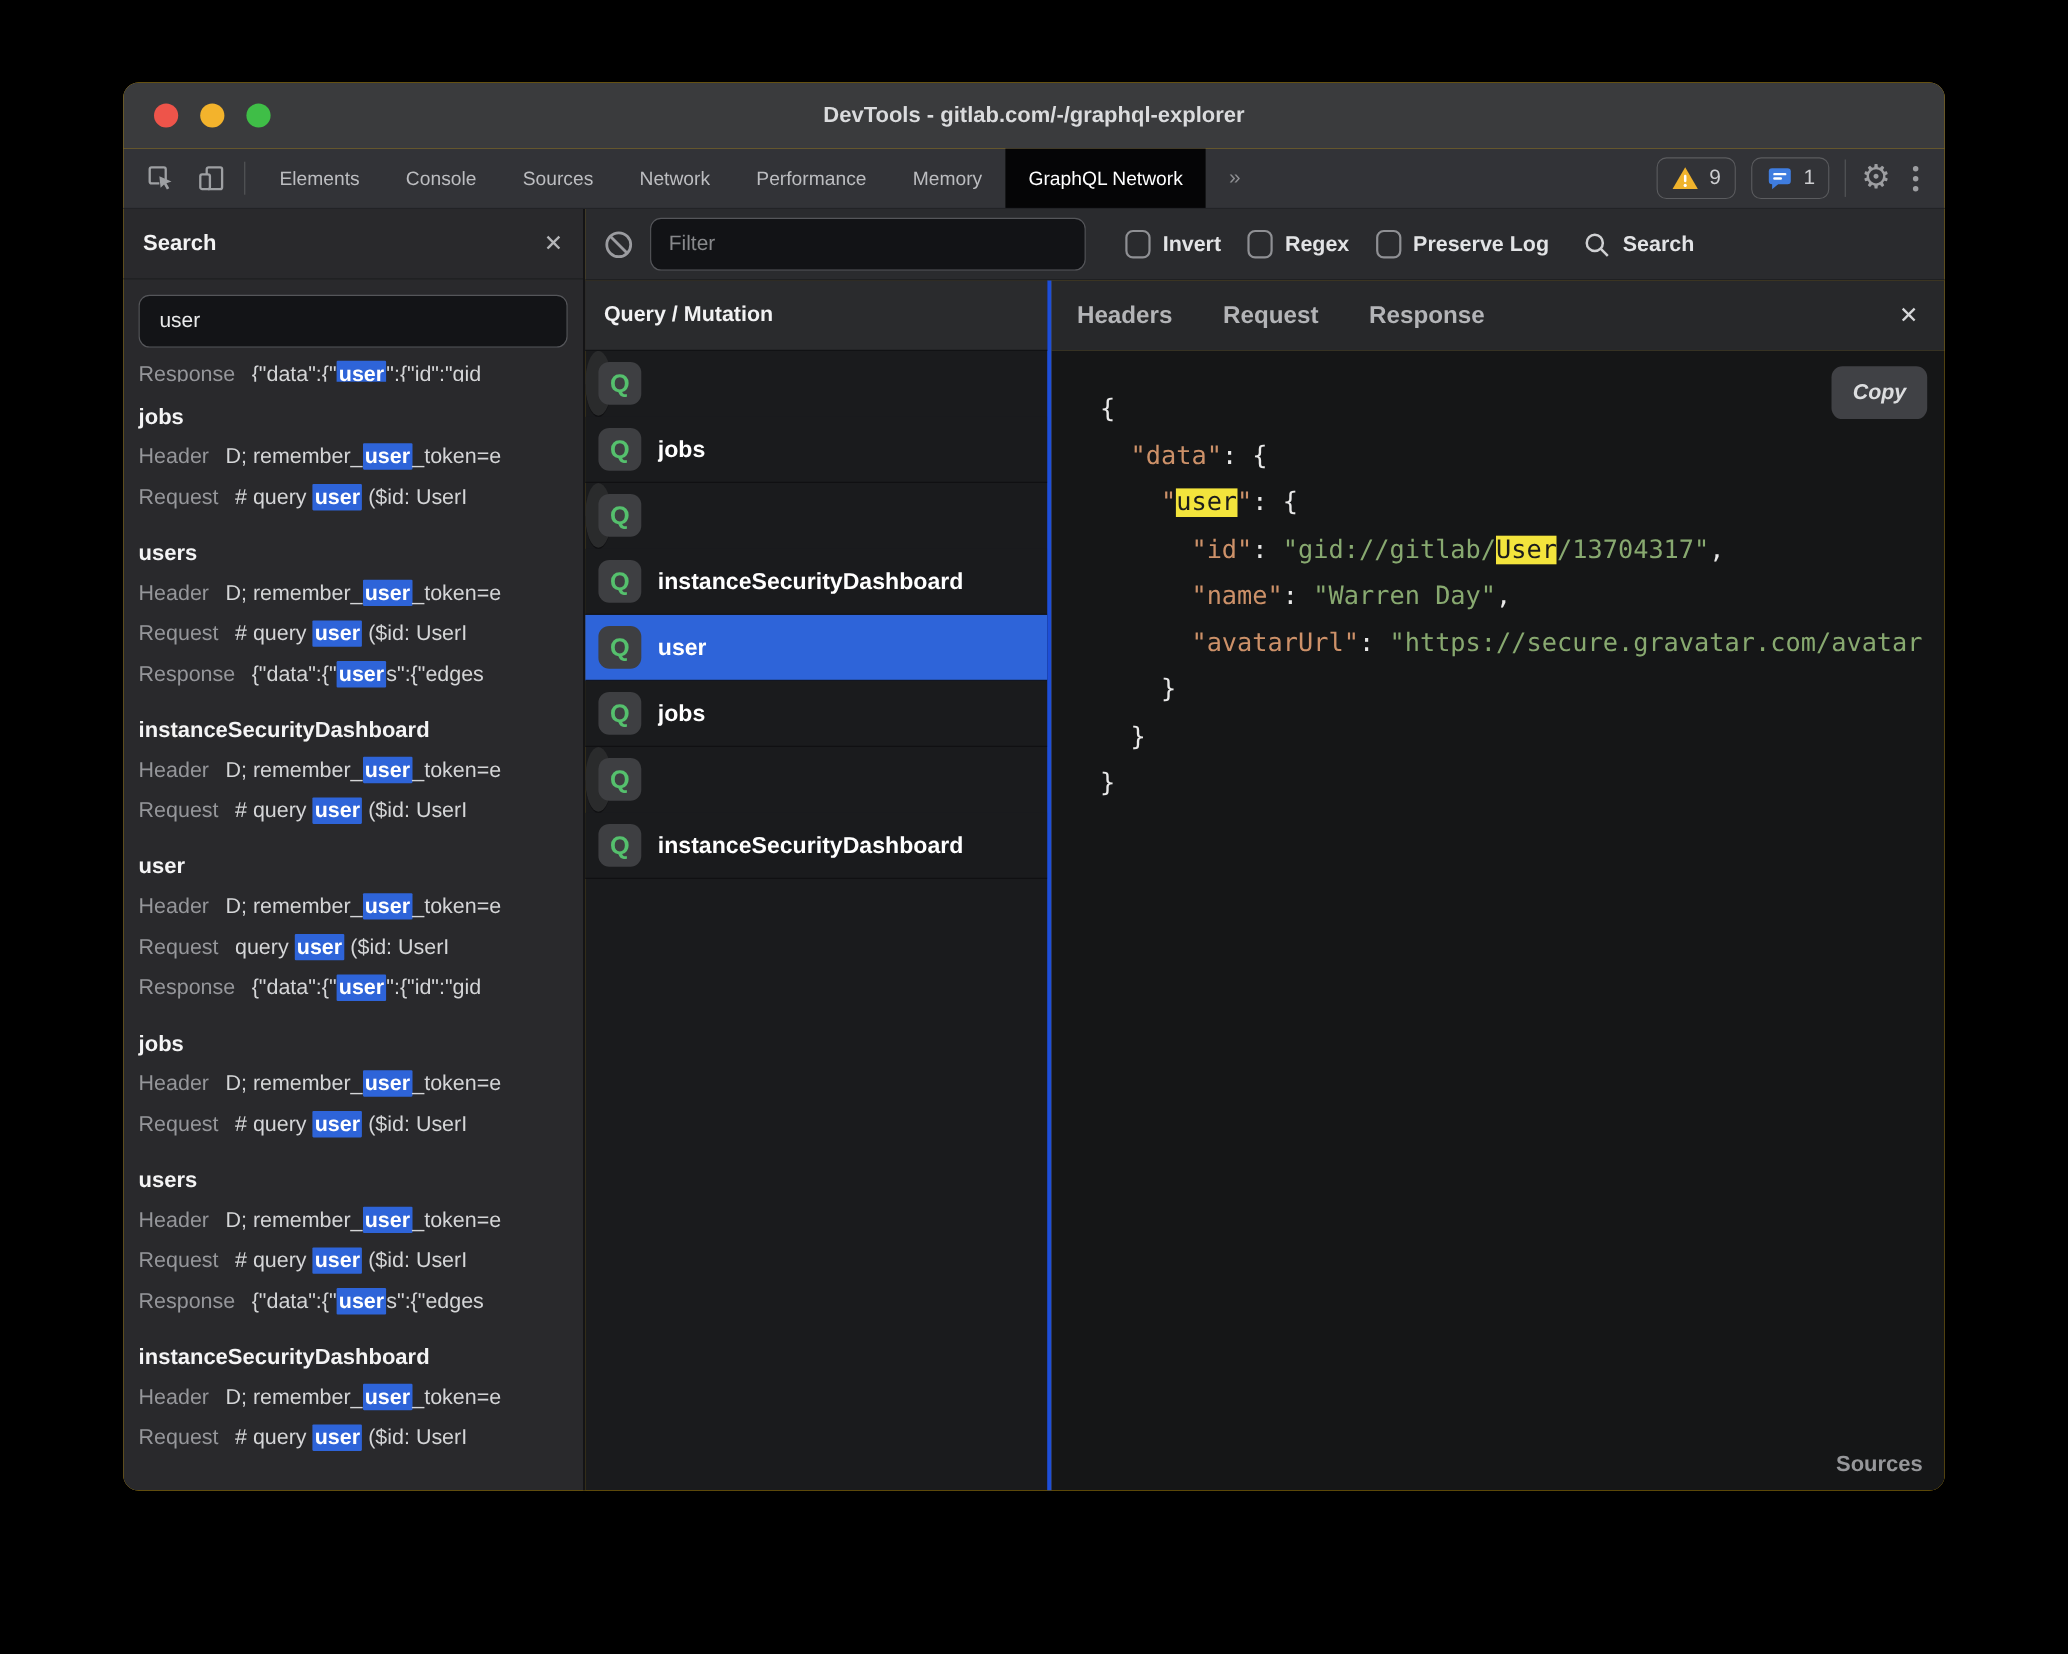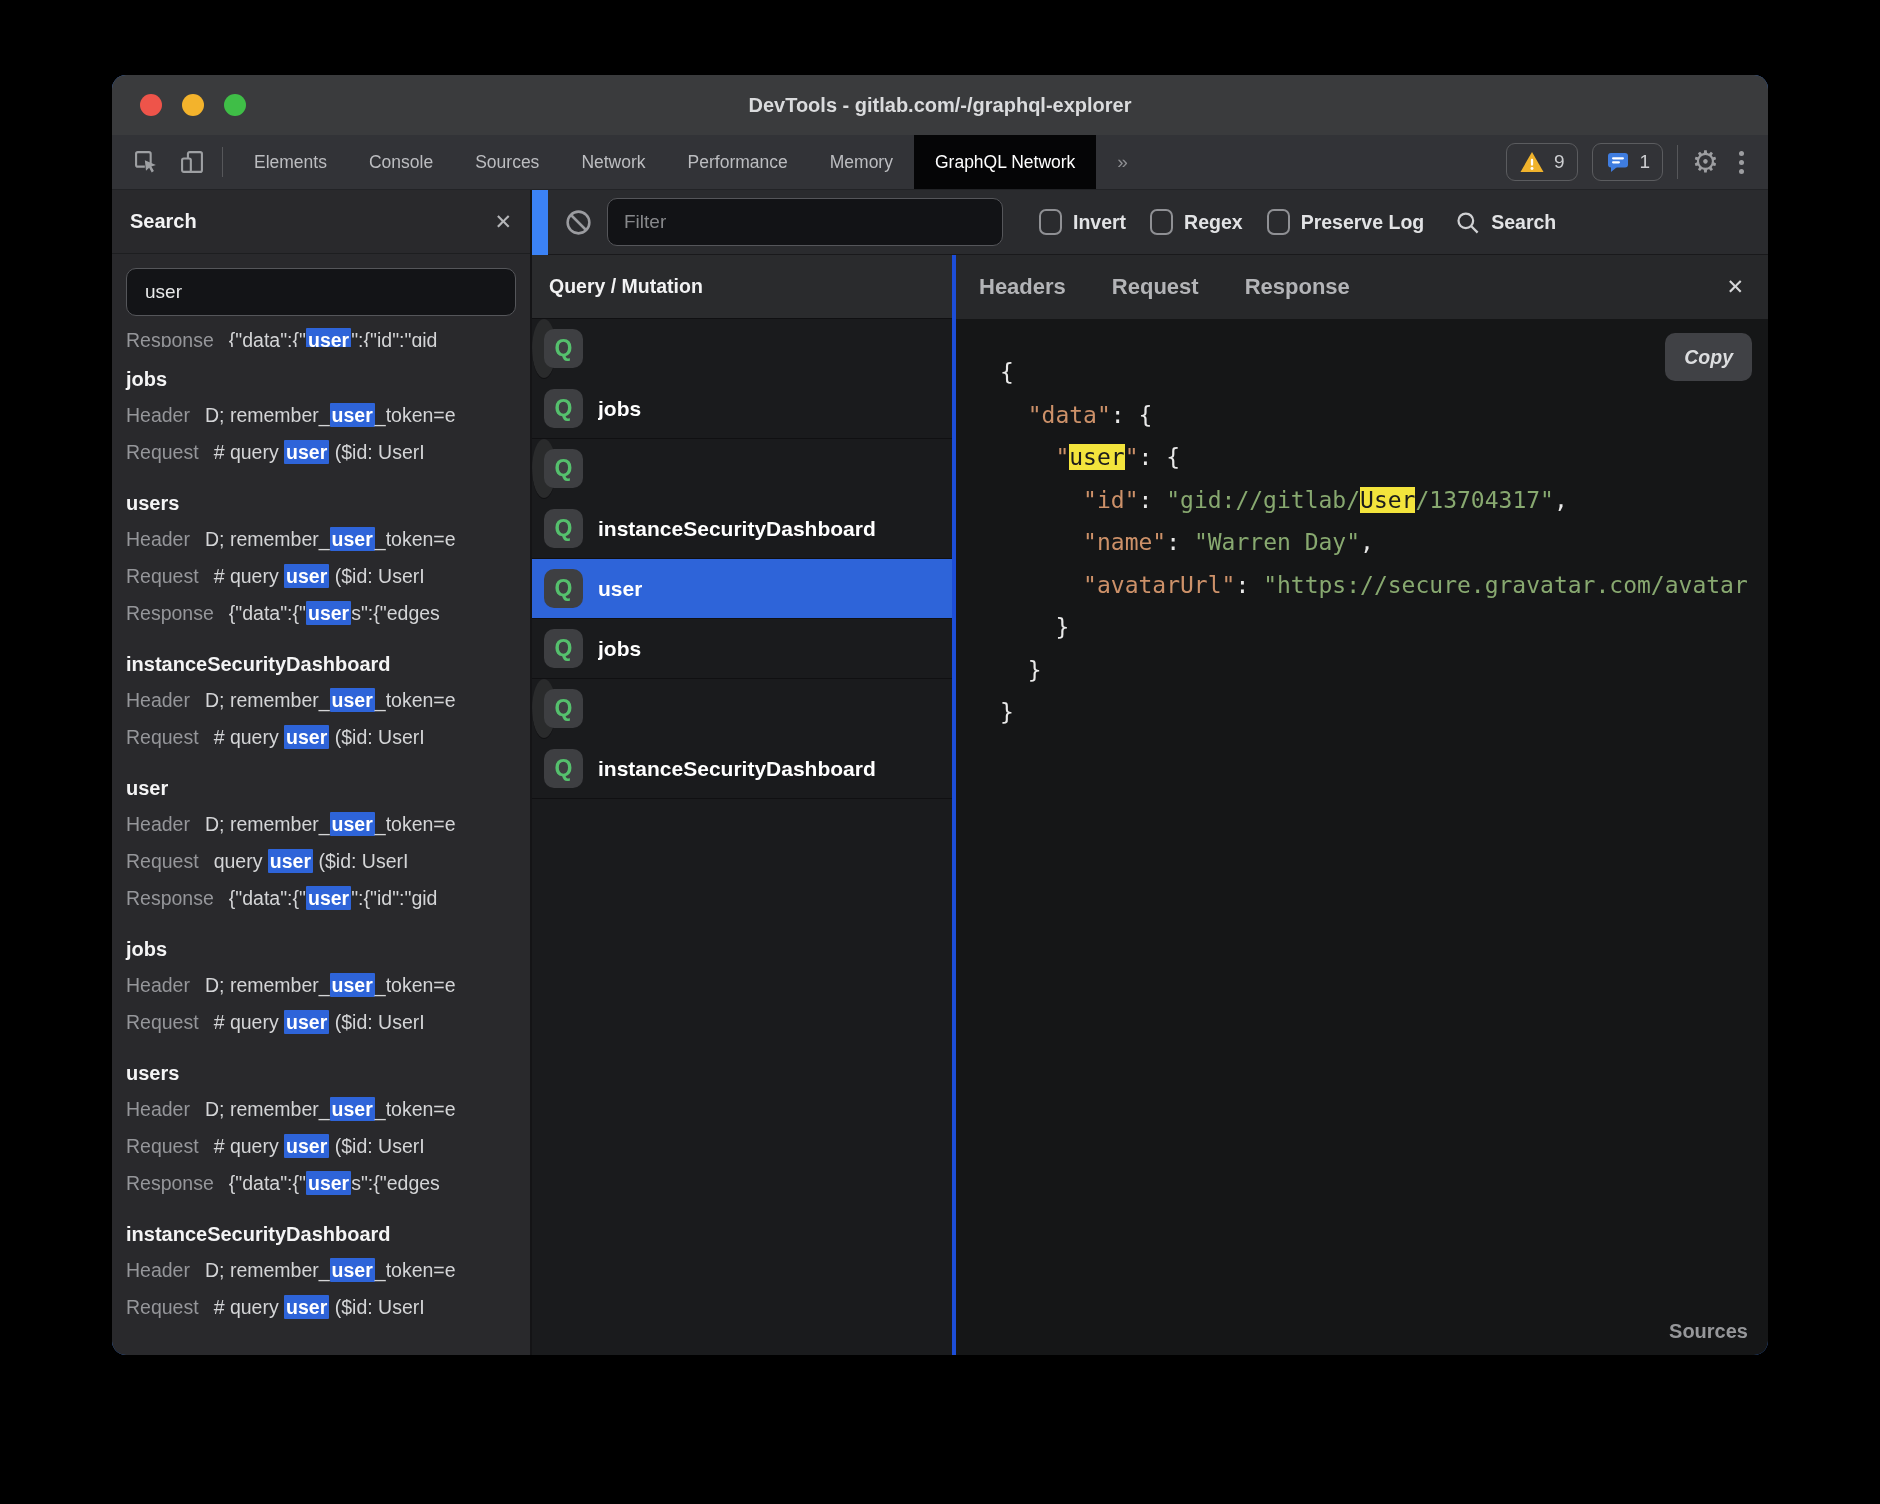--- a/index.html
+++ b/index.html
@@ -1,18 +1,18 @@
 <!DOCTYPE html>
 <html><head>
 <meta charset="utf-8">
 <style>
   html,body{margin:0;padding:0;background:#000;}
   body{width:1880px;height:1504px;position:relative;font-family:"Liberation Sans",sans-serif;-webkit-font-smoothing:antialiased;}
   *{box-sizing:border-box;}
-  .window{position:absolute;left:112px;top:75px;width:1656px;height:1280px;background:#3b82f6;border-radius:14px;overflow:hidden;display:flex;flex-direction:column;box-shadow:0 24px 70px rgba(0,0,0,.6);}
+  .window{position:absolute;left:112px;top:75px;width:1656px;height:1280px;background:#eab308;border-radius:14px;overflow:hidden;display:flex;flex-direction:column;box-shadow:0 24px 70px rgba(0,0,0,.6);}
 
   
   .titlebar{height:60px;background:#3a3b3d;display:flex;align-items:center;justify-content:center;position:relative;flex:0 0 auto;}
   .lights{position:absolute;left:28px;top:0;height:100%;display:flex;align-items:center;gap:20px;}
   .light{width:22px;height:22px;border-radius:50%;}
   .light.red{background:#ee544a;}
   .light.yellow{background:#f3b32c;}
   .light.green{background:#3fbe47;}
   .wtitle{color:#dadbdd;font-size:20px;font-weight:600;}
 
@@ -46,21 +46,21 @@
   .sr-partial{height:25px;overflow:hidden;position:relative;}
   .sr-partial .sr-entry{position:absolute;top:0;left:0;right:0;}
   .sr-group{color:#f4f4f5;font-size:20px;font-weight:700;margin-top:14px;height:36px;display:flex;align-items:center;white-space:nowrap;}
   .sr-entry{height:37px;display:flex;align-items:center;white-space:nowrap;overflow:hidden;font-size:19.5px;}
   .sr-label{color:#95969a;margin-right:15px;flex:0 0 auto;}
   .sr-content{color:#d4d5d7;}
   .hl{background:#2e64d9;color:#fff;font-weight:700;padding:1px 2px;border-radius:1px;}
 
   
   .right-col{flex:1;display:flex;flex-direction:column;min-width:0;}
-  .toolbar{height:65px;flex:0 0 auto;background:#2a2b2e;border-bottom:1px solid #19191b;display:flex;align-items:center;padding:0 16px;margin-left:16px;}
+  .toolbar{height:65px;flex:0 0 auto;background:#2a2b2e;border-bottom:1px solid #19191b;display:flex;align-items:center;padding:0 16px;}
   .block-icon{color:#9b9ca0;display:flex;align-items:center;margin-right:14px;}
   .filter-input{width:396px;height:48px;border-radius:10px;border:1.5px solid #55565a;background:#121316;color:#e9eaeb;font-size:19px;padding:0 16px;outline:none;font-family:"Liberation Sans",sans-serif;}
   .filter-input::placeholder{color:#87888b;}
   .checks{display:flex;align-items:center;gap:24px;margin-left:36px;}
   .check{display:flex;align-items:center;gap:11px;}
   .box{width:23px;height:26px;border:2.5px solid #8f9094;border-radius:7px;background:transparent;}
   .check-label{color:#e2e3e5;font-size:19.5px;font-weight:600;white-space:nowrap;}
   .tb-search{display:flex;align-items:center;gap:10px;margin-left:30px;color:#d0d1d3;}
   .tb-search .check-label{font-weight:600;}
 

